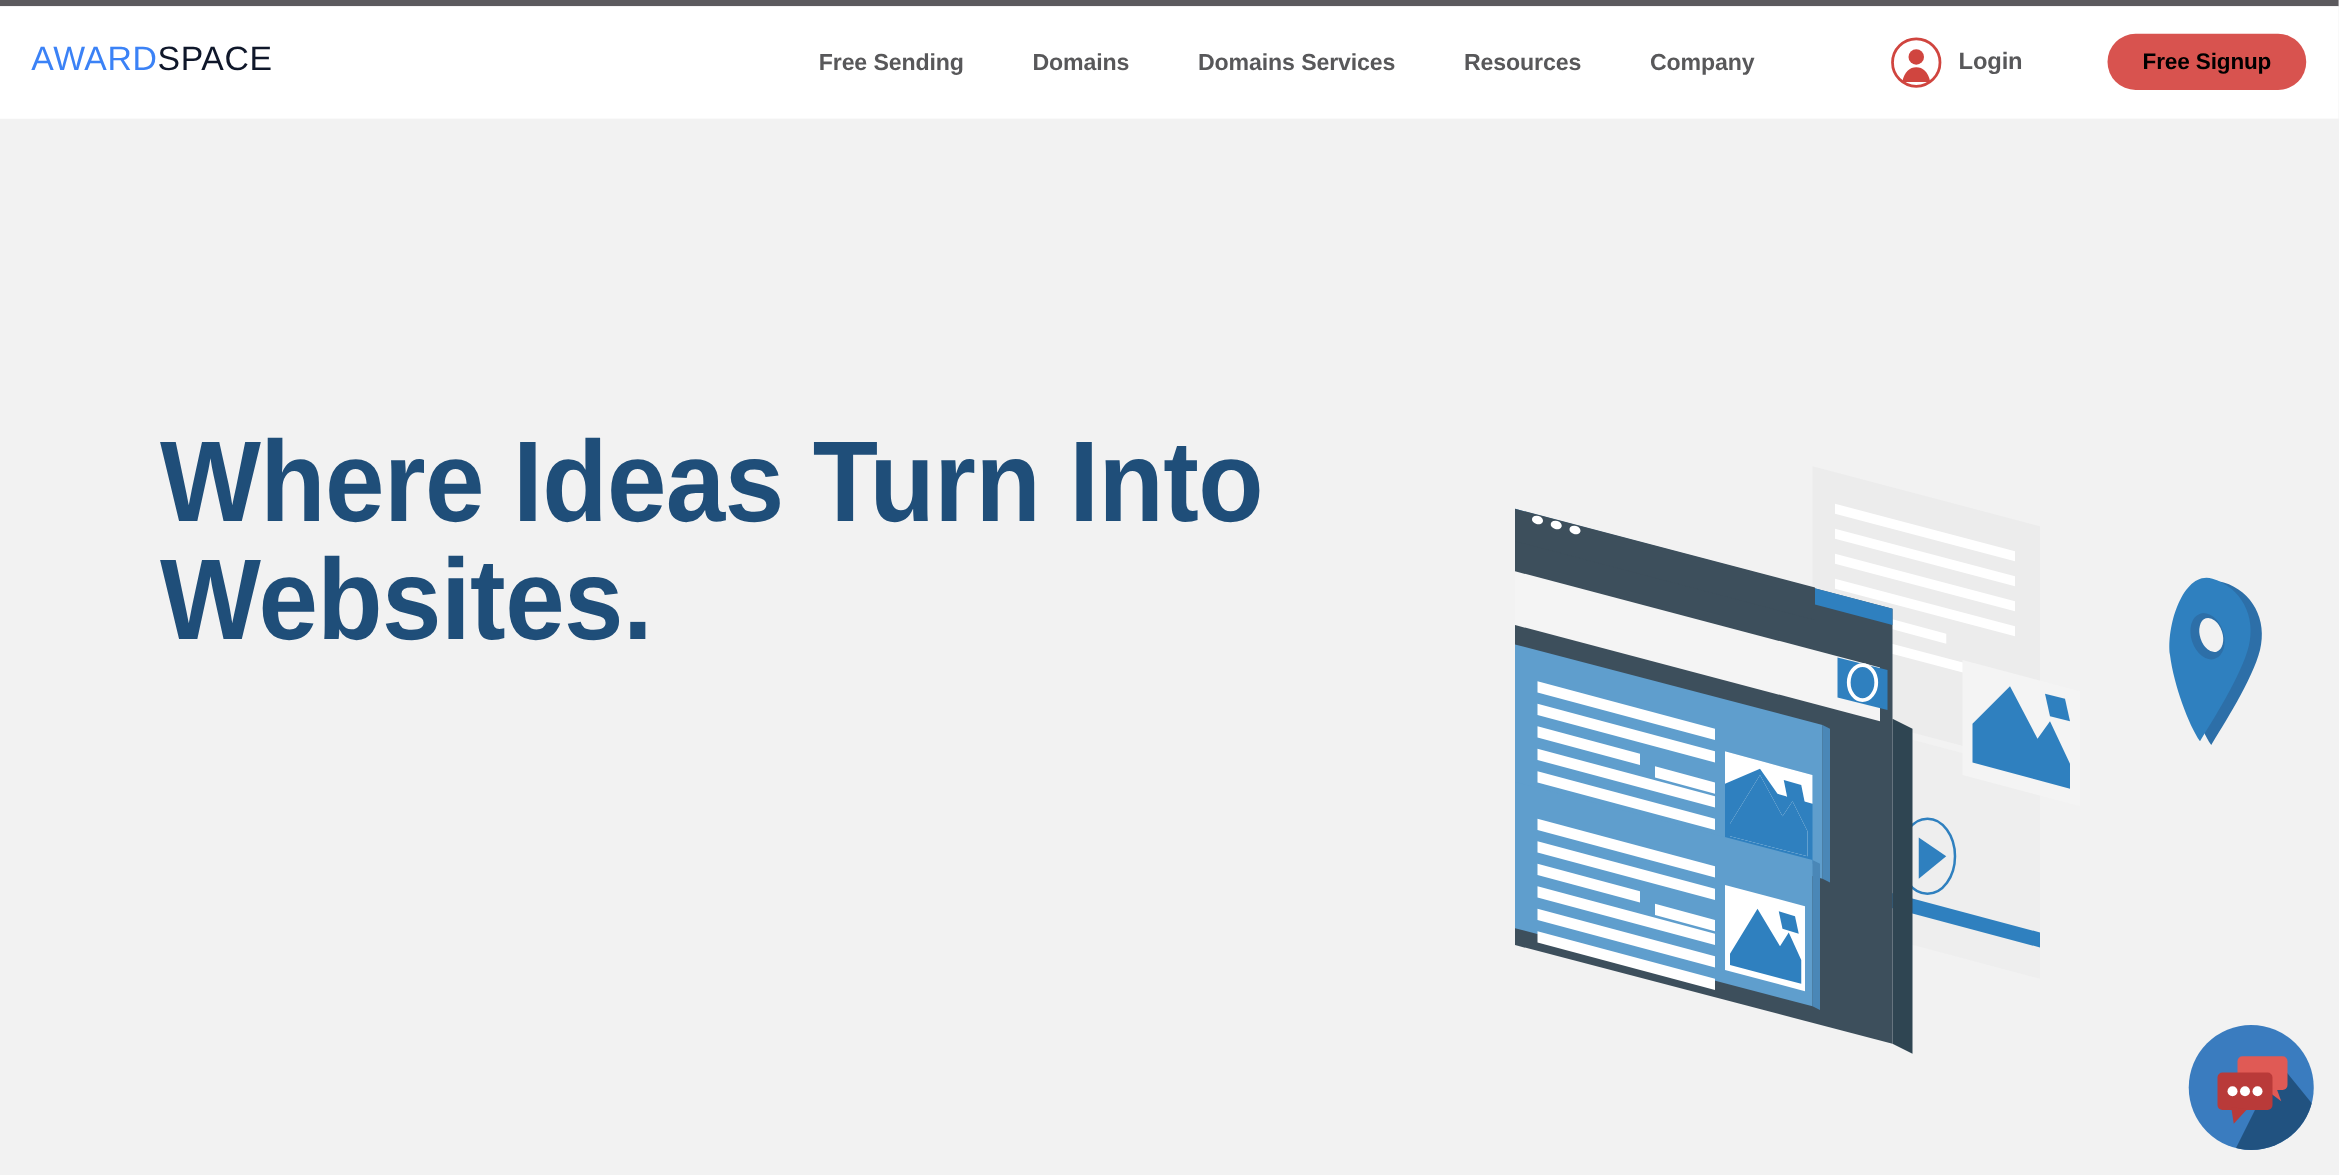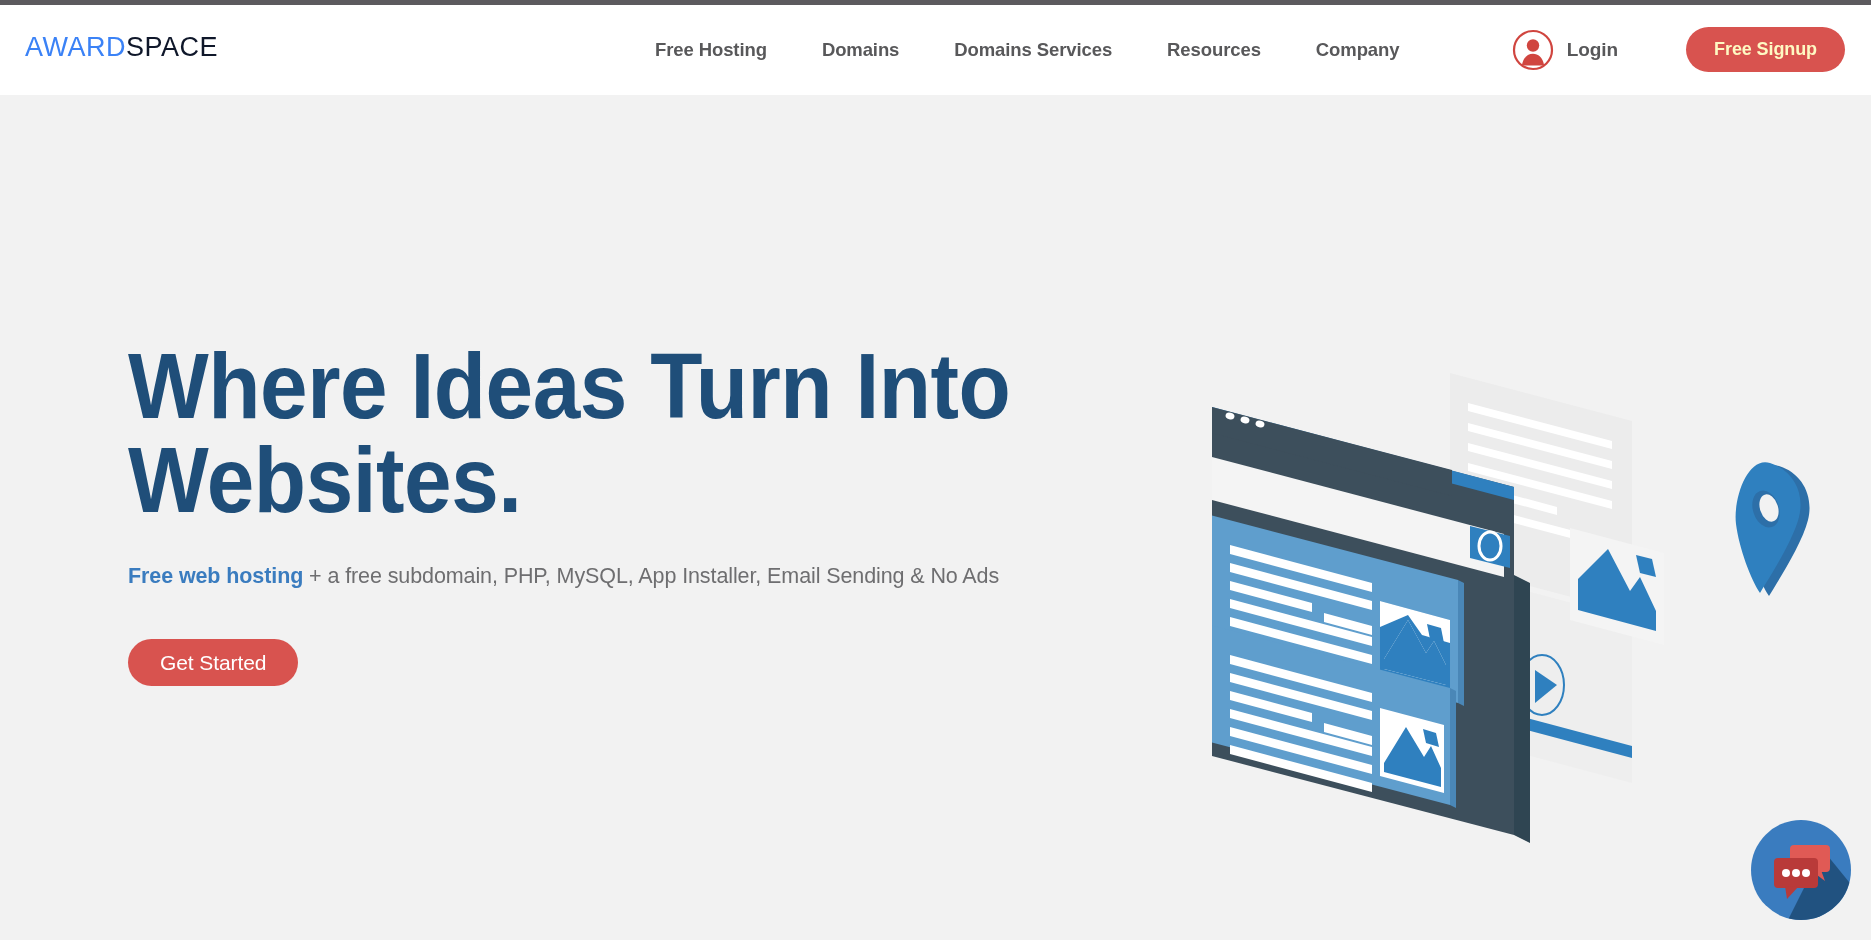--- a/index.html
+++ b/index.html
@@ -91,21 +91,21 @@
     letter-spacing: -0.1px;
   }
 
   .signup-btn {
     position: absolute;
     right: 26px;
     top: 22px;
     height: 45px;
     padding: 0 28px;
     background: #d8534f;
-    color: #fef9c3;
+    color: #000000;
     border: none;
     border-radius: 23px;
     font-size: 18px;
     font-family: "Liberation Sans", sans-serif;
     font-weight: bold;
     cursor: pointer;
     letter-spacing: -0.1px;
     white-space: nowrap;
   }
 
@@ -192,21 +192,21 @@
 
 <div class="topbar"></div>
 
 <header class="header">
 
   <div class="logo">
     <span class="award">AWARD</span><span class="space">SPACE</span>
   </div>
 
   <nav class="nav">
-    <div class="nav-item">Free Hosting</div>
+    <div class="nav-item">Free Sending</div>
     <div class="nav-item">Domains</div>
     <div class="nav-item">Domains Services</div>
     <div class="nav-item">Resources</div>
     <div class="nav-item">Company</div>
   </nav>
 
   <div class="login-wrap">
     <span class="user-icon">
       <svg viewBox="0 0 42 42" width="42" height="42" xmlns="http://www.w3.org/2000/svg">
         <circle cx="21" cy="21" r="19" fill="none" stroke="#d0453f" stroke-width="2.2"></circle>
@@ -219,25 +219,21 @@
 
   <button class="signup-btn">Free Signup</button>
 </header>
 
 <section class="hero">
 
   <div class="hero-text">
     <h1 class="headline">Where Ideas Turn Into
 Websites.</h1>
 
-    <p class="subline">
-      <span class="hi">Free web hosting</span><span> + a free subdomain, PHP, MySQL, App Installer, Email Sending &amp; No Ads</span>
-    </p>
-
-    <button class="get-started">Get Started</button>
+
   </div>
 
   <div class="illustration">
     <svg width="660" height="500" viewBox="0 0 660 500" xmlns="http://www.w3.org/2000/svg">
 
       <g>
         <path d="M238 10 L420 58 L420 250 L238 202 Z" fill="#ececec"></path>
         <g fill="#ffffff">
           <path d="M256 40 L400 78 L400 86 L256 48 Z"></path>
           <path d="M256 60 L400 98 L400 106 L256 68 Z"></path>

